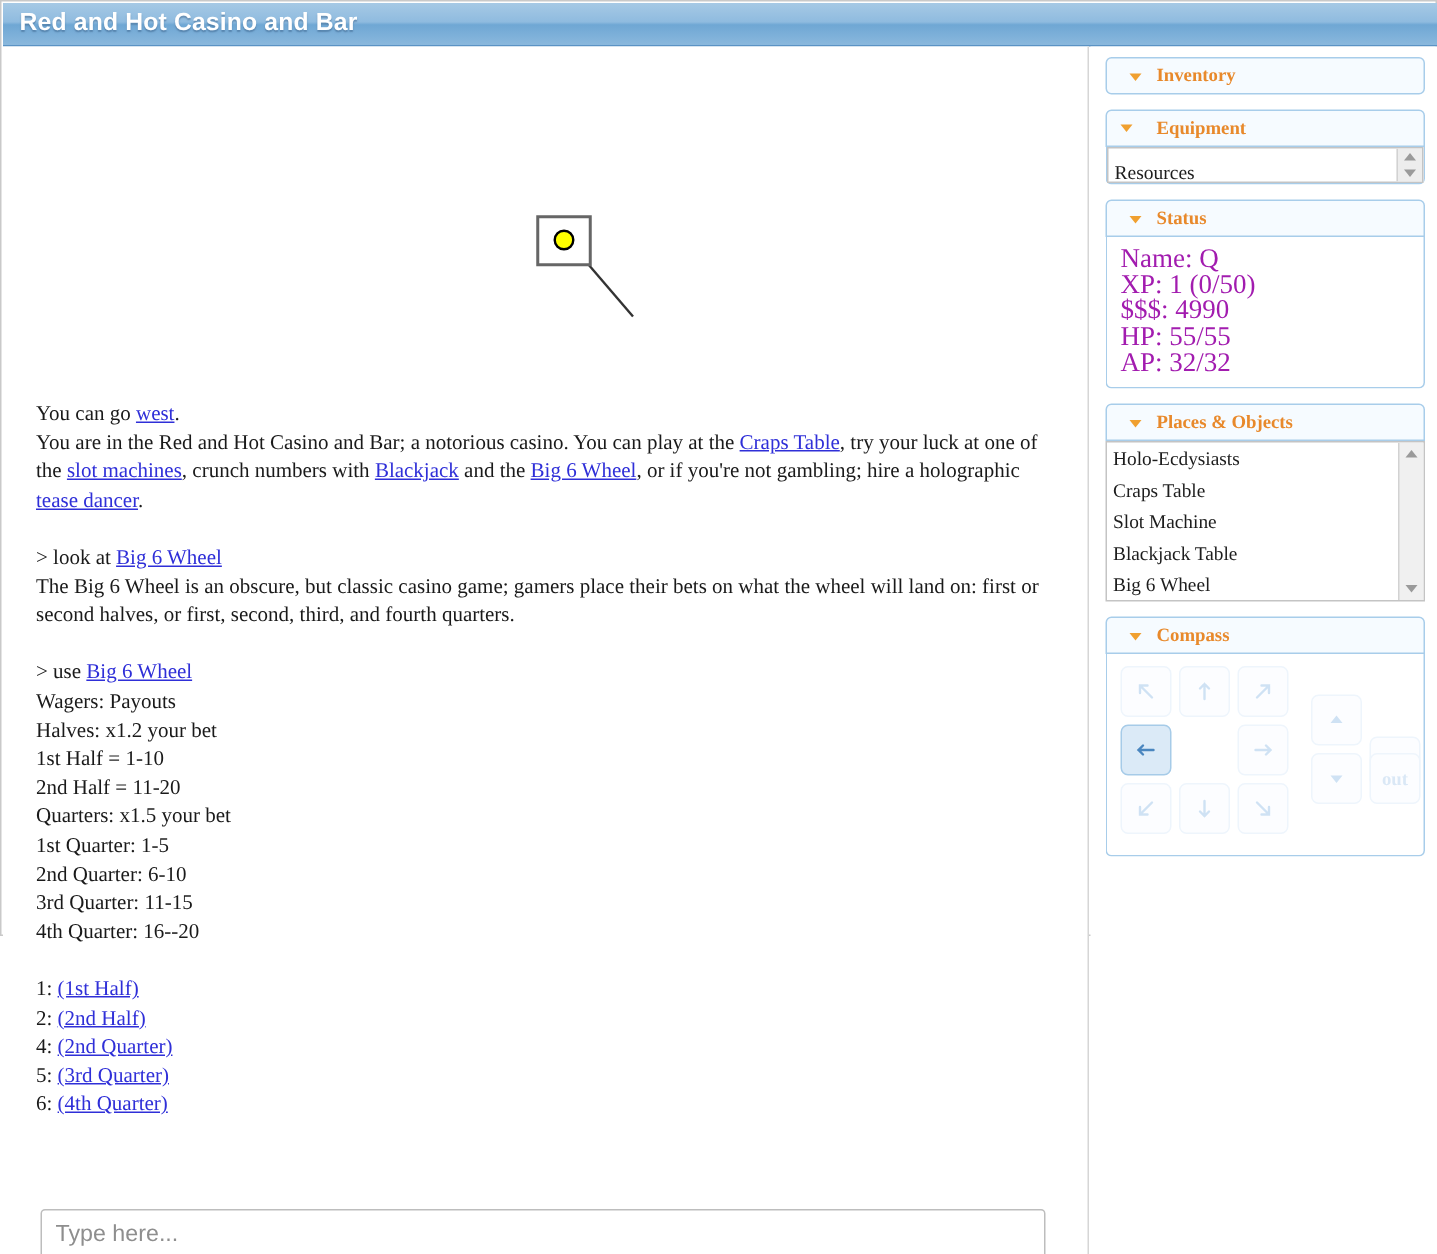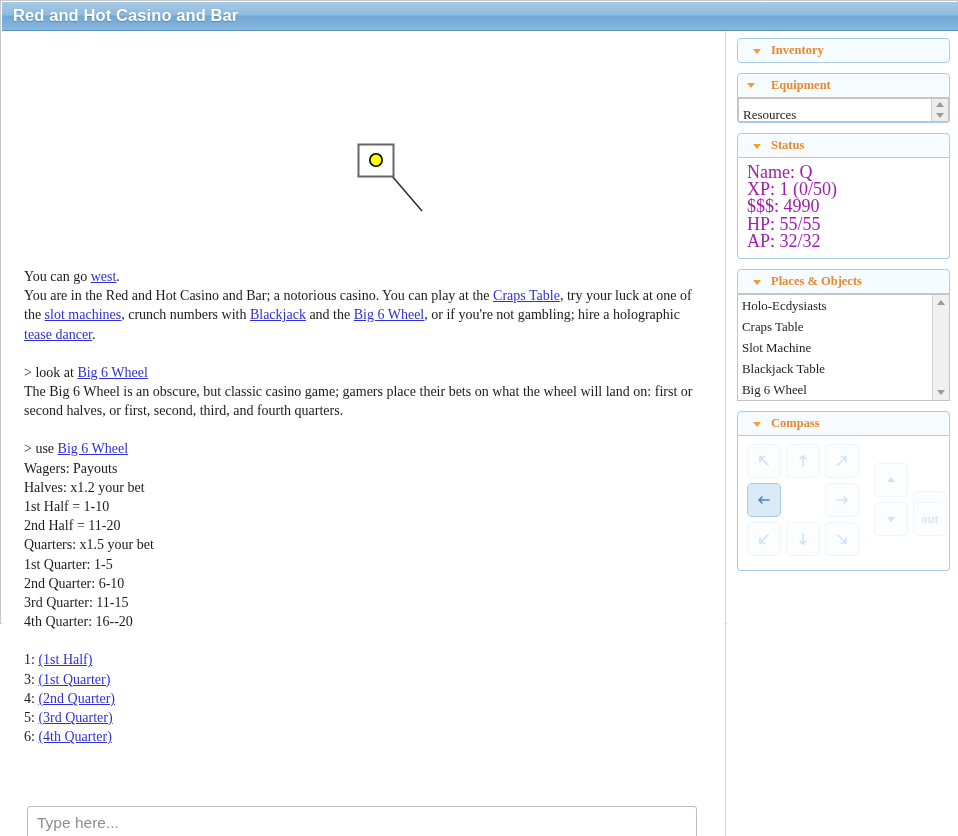--- a/index.html
+++ b/index.html
@@ -315,21 +315,21 @@
           <div>1st Quarter: 1-5</div>
           <div>2nd Quarter: 6-10</div>
           <div>3rd Quarter: 11-15</div>
           <div>4th Quarter: 16--20</div>
         </div>
 
       <div class="spacer"></div>
 
       <div id="choice-list">
           <div class="choice-line"><span>1: </span><a href="#">(1st Half)</a></div>
-          <div class="choice-line"><span>3: </span><a href="#">(1st Quarter)</a></div>
+          <div class="choice-line"><span>2: </span><a href="#">(2nd Half)</a></div>
           <div class="choice-line"><span>4: </span><a href="#">(2nd Quarter)</a></div>
           <div class="choice-line"><span>5: </span><a href="#">(3rd Quarter)</a></div>
           <div class="choice-line"><span>6: </span><a href="#">(4th Quarter)</a></div>
         </div>
     </div>
 
     <input id="command-input" type="text" placeholder="Type here..." style="">
   </div>
 
   <div id="sidebar">

